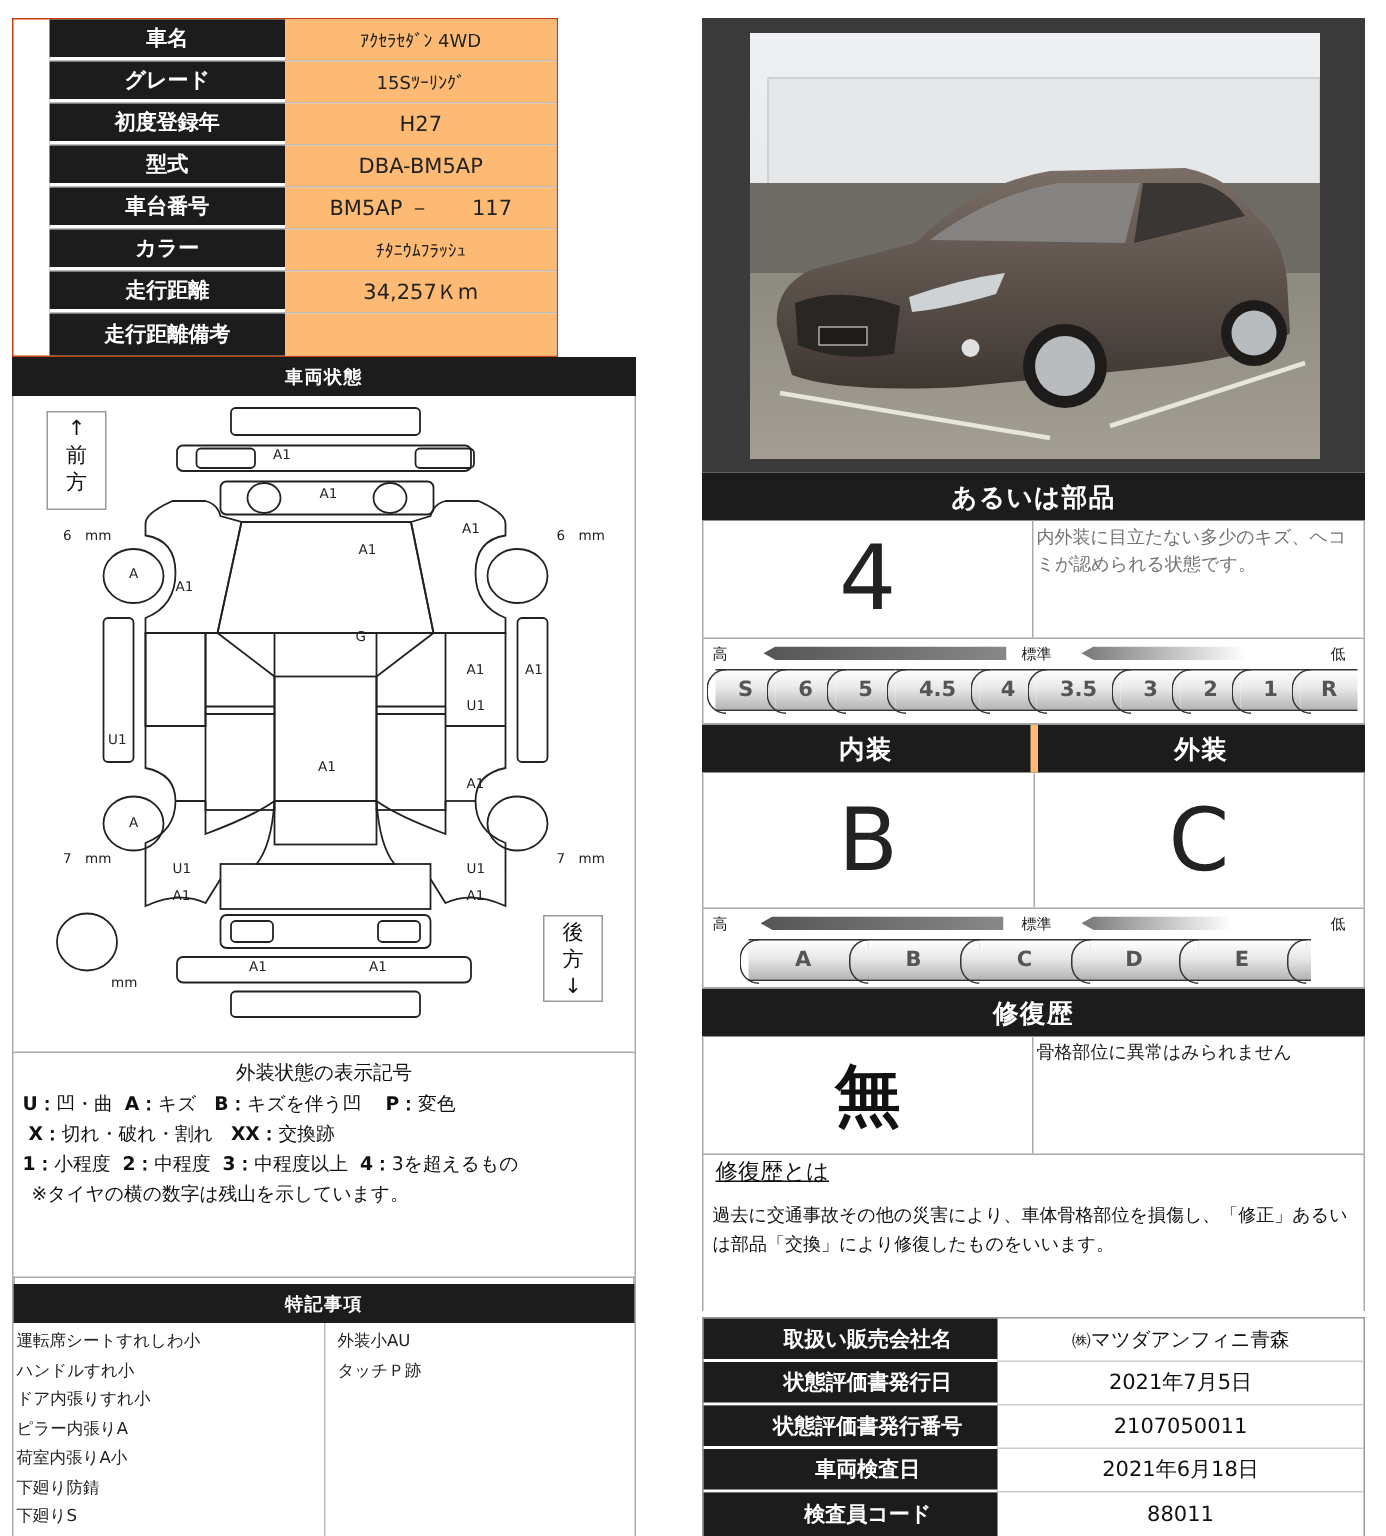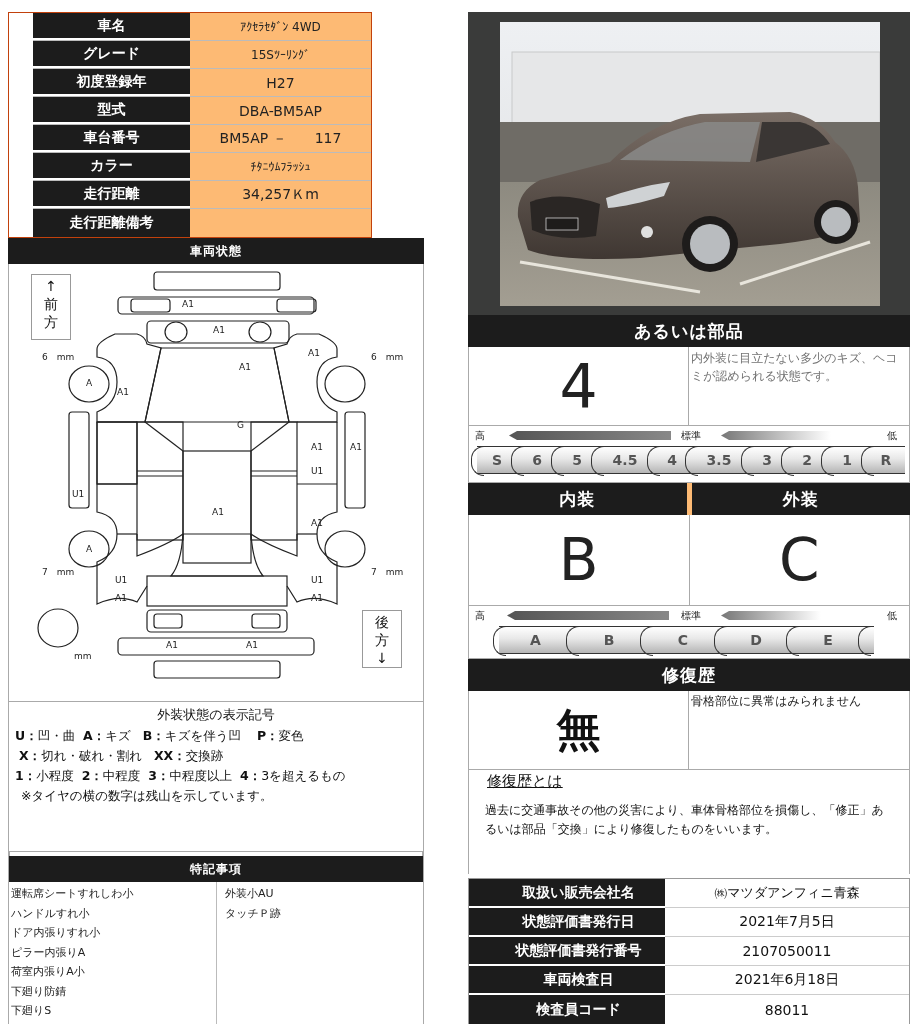--- a/index.html
+++ b/index.html
@@ -57,21 +57,21 @@
   .two-head { display: flex; }
   .two-head > div { flex: 1; }
   .two-head > div + div { border-left: 5px solid #fdba74; font-family: Liberation Mono, monospace; }
   .grade-row { display: flex; border-left: 1px solid #aaa; border-right: 1px solid #aaa; }
   .grade-cell { flex: 1; height: 90px; display: flex; align-items: center; justify-content: center; font-size: 58px; color: #222; }
   .grade-cell + .grade-cell { border-left: 1px solid #aaa; }
 
   .repair-row { display: flex; border-left: 1px solid #aaa; border-right: 1px solid #aaa; border-bottom: 1px solid #aaa; }
   .repair-big { width: 220px; height: 78px; display: flex; align-items: center; justify-content: center; font-size: 44px; font-weight: bold; border-right: 1px solid #aaa; }
   .repair-desc { flex: 1; font-size: 12px; padding: 2px 2px; color: #222; }
-  .repair-about { height: 104px; border-left: 1px solid #aaa; border-right: 1px solid #aaa; padding: 2px 16px; }
+  .repair-about { height: 104px; border-left: 1px solid #aaa; border-right: 1px solid #aaa; padding: 2px 6px; }
   .repair-about .h { font-size: 15px; text-decoration: underline; margin-bottom: 10px; padding-left: 2px; }
   .repair-about .p { font-size: 12px; line-height: 19px; }
 
   .info-table { margin-top: 4px; border: 1px solid #999; }
   .info-row { display: flex; height: 29px; }
   .info-row .k { width: 196px; background: #1c1c1c; color: #fff; font-weight: bold; font-size: 14px; display: flex; align-items: center; justify-content: center; border-bottom: 2px solid #fff; padding-left: 23px; }
   .info-row .v { flex: 1; display: flex; align-items: center; justify-content: center; font-size: 14px; border-bottom: 1px solid #ccc; }
   .info-row:last-child .k { border-bottom: none; }
 </style>
 </head>

